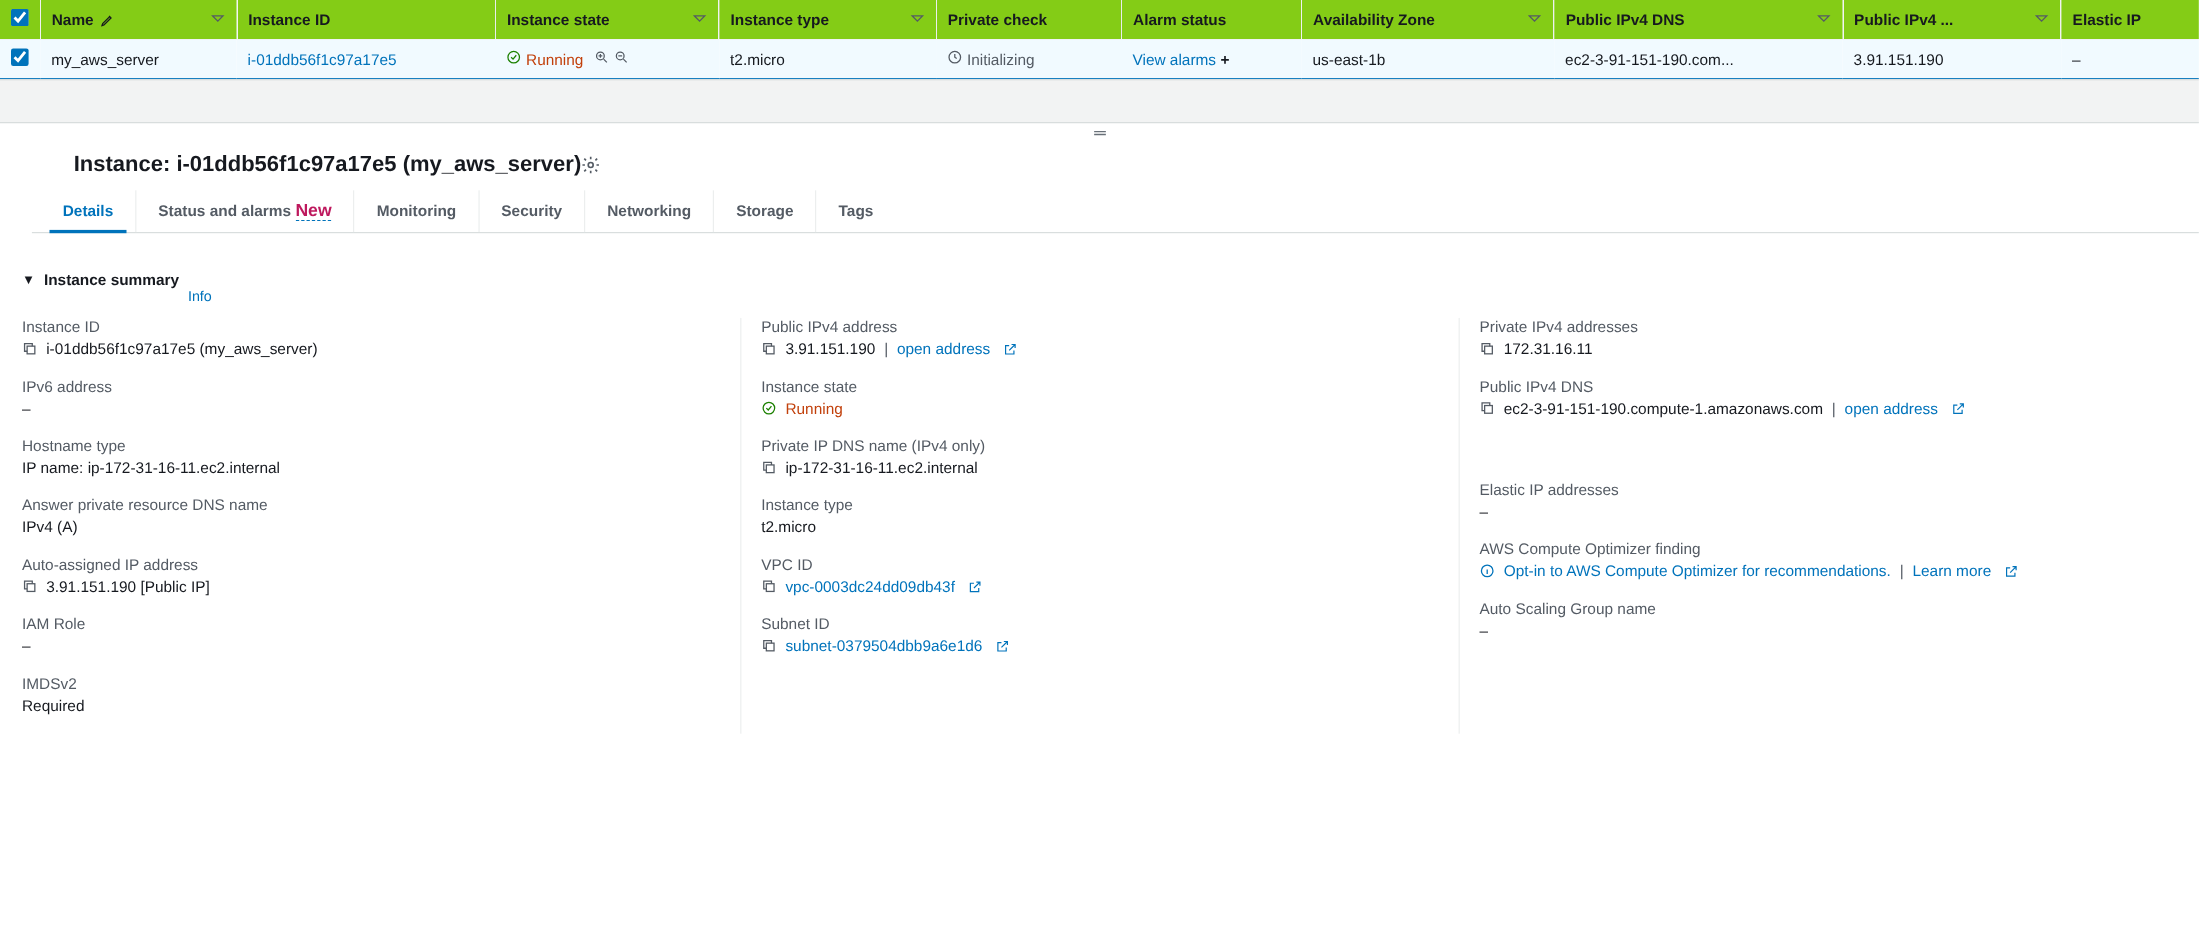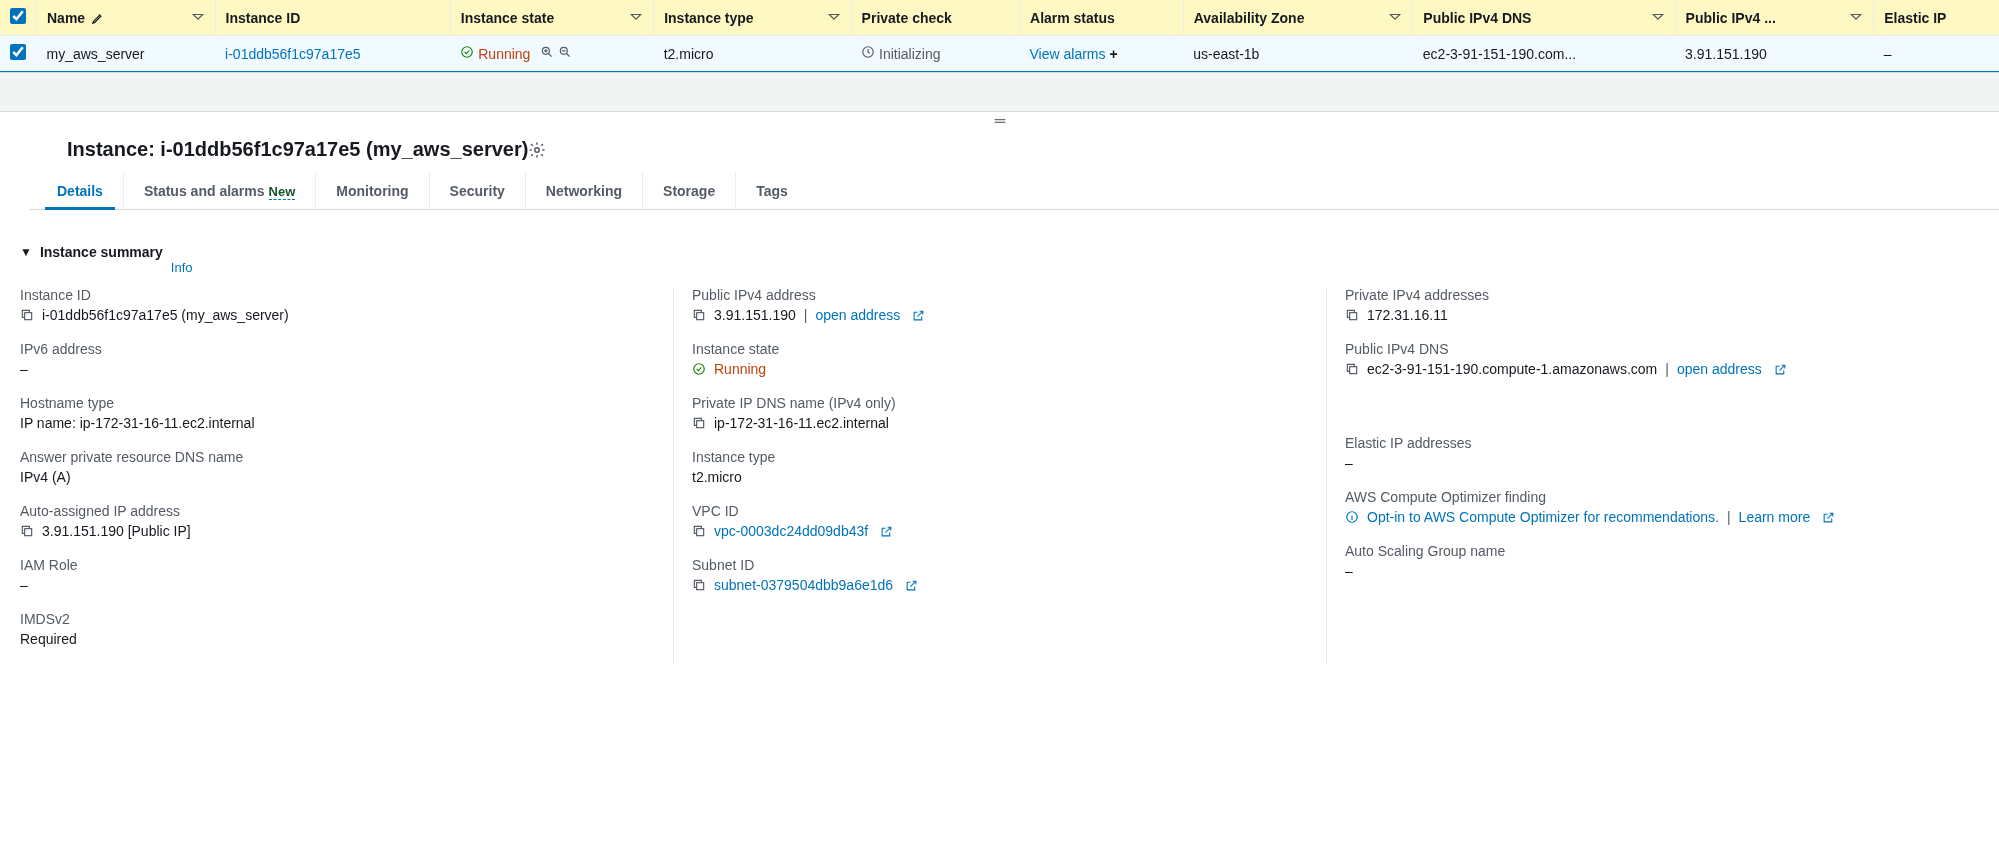--- a/index.html
+++ b/index.html
@@ -18,21 +18,21 @@
     padding: 8px 10px;
     font-size: 14px;
     white-space: nowrap;
     border-bottom: 1px solid #eaeded;
   }
   .instances-table th {
     font-weight: 700;
     color: #16191f;
     border-left: 1px solid #eaeded;
     position: relative;
-    background: #fef9c3;
+    background: #84cc16;
   }
   .instances-table th:first-child { border-left: none; }
   .instances-table tbody tr.selected { background: #f1faff; }
   .instances-table tbody tr.selected td { border-bottom: 1px solid #0073bb; }
   .instances-table thead tr { border-bottom: 1px solid #0073bb; }
   .col-check { width: 36px; text-align: center; }
   input[type=checkbox] {
     width: 16px; height: 16px; accent-color: #0073bb; cursor: pointer;
   }
   .th-inner { display: flex; align-items: center; gap: 6px; }
@@ -79,21 +79,21 @@
     cursor: pointer;
     position: relative;
   }
   .tab:last-child { border-right: none; }
   .tab.active { color: #0073bb; }
   .tab.active::after {
     content: ""; position: absolute; left: 8px; right: 8px; bottom: -1px;
     height: 3px; background: #0073bb;
   }
   .badge-new {
-    color: #14532d; font-size: 13px; border-bottom: 1px dashed #0073bb; margin-left: 4px; font-weight: 700;
+    color: #be185d; font-size: 16px; border-bottom: 1px dashed #0073bb; margin-left: 4px; font-weight: 700;
   }
 
   
   .section-header {
     display: flex; align-items: center; gap: 8px; padding: 18px 20px 6px 20px;
   }
   .collapse-caret { font-size: 12px; cursor: pointer; }
   .section-title { font-weight: 700; }
   .info-link { color: #0073bb; font-size: 13px; font-weight: 400; cursor: pointer; margin-top: 32px; }
 

